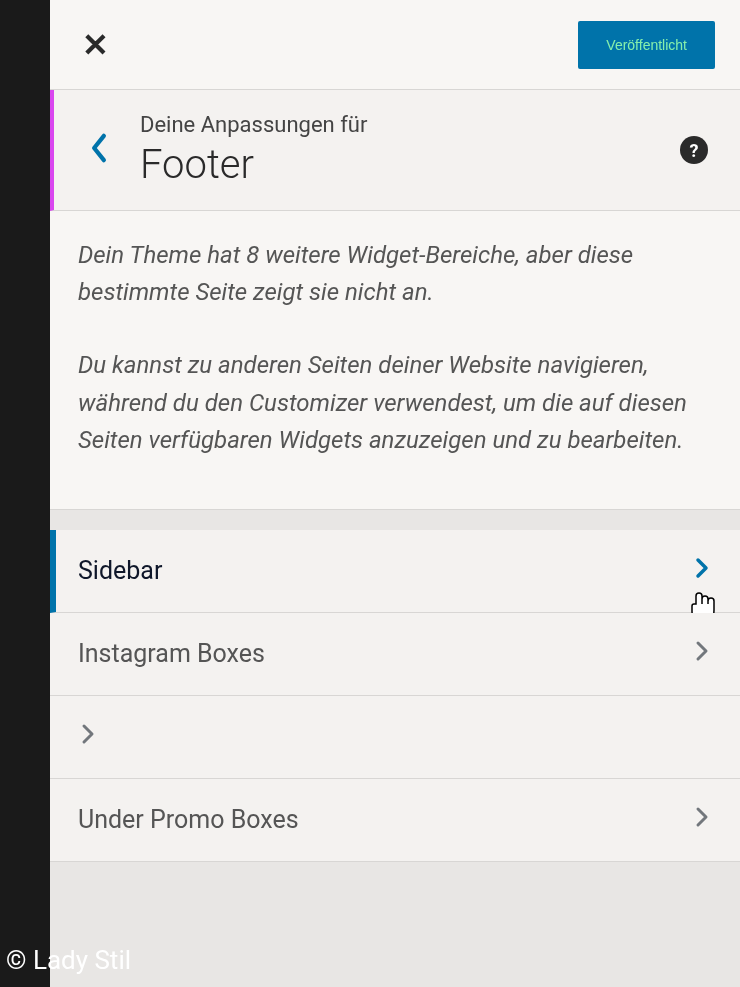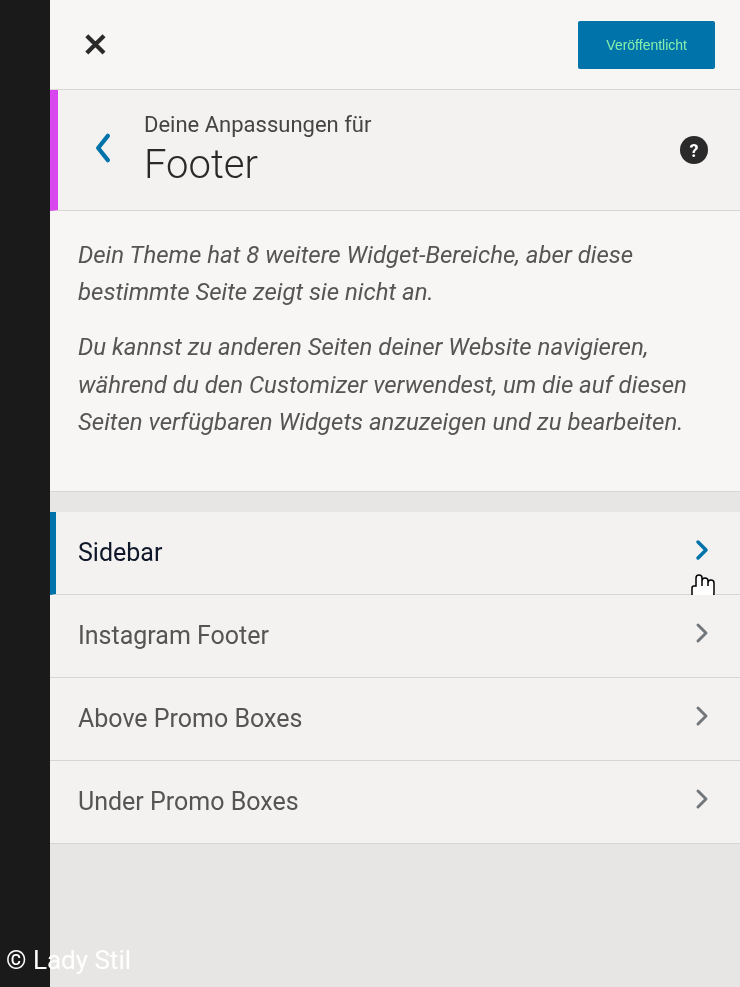--- a/index.html
+++ b/index.html
@@ -46,21 +46,21 @@
       padding: 16px 28px;
       font-size: 14px;
       cursor: pointer;
       border-radius: 2px;
     }
     .header-panel {
       display: flex;
       align-items: center;
       background: #f4f2f0;
       border-bottom: 1px solid #d8d6d4;
-      border-left: 8px solid #d946ef;
+      border-left: 4px solid #d946ef;
       padding: 22px 24px 22px 0;
     }
     .back-btn {
       padding: 0 30px 0 34px;
       cursor: pointer;
       color: #0073aa;
     }
     .header-text {
       flex: 1;
     }
@@ -91,21 +91,21 @@
     .description-panel {
       background: #f8f6f4;
       padding: 26px 28px 34px 28px;
       border-bottom: 1px solid #d8d6d4;
       font-style: italic;
       color: #555;
       font-size: 24px;
       line-height: 1.55;
     }
     .description-panel p {
-      margin-bottom: 18px;
+      margin-bottom: 36px;
     }
     .description-panel p:last-child {
       margin-bottom: 16px;
     }
     .spacer {
       height: 20px;
       background: #e8e6e4;
     }
     .widget-list {
       list-style: none;
@@ -198,29 +198,28 @@
           <polyline points="4,6 12,14 4,22"></polyline>
         </svg>
       </span>
       <span class="cursor-pointer">
         <svg width="40" height="48" viewBox="0 0 40 48" fill="white" stroke="black" stroke-width="1.5">
           <path d="M14 20 L14 12 Q14 9 17 9 Q20 9 20 12 L20 20 L20 15 Q20 12 23 12 Q26 12 26 15 L26 20 L26 17 Q26 14 29 14 Q32 14 32 17 L32 26 Q32 38 22 38 L18 38 Q10 38 10 28 L10 22 Q10 20 12 20 Q14 20 14 20 Z"></path>
         </svg>
       </span>
     </li>
     <li class="widget-item">
-      <span>Instagram Footer</span>
+      <span>Instagram Boxes</span>
       <span class="chevron">
         <svg class="chevron-svg" viewBox="0 0 16 28" fill="none" stroke="currentColor" stroke-width="3" stroke-linecap="round" stroke-linejoin="round">
           <polyline points="4,6 12,14 4,22"></polyline>
         </svg>
       </span>
     </li>
     <li class="widget-item">
-      <span>Above Promo Boxes</span>
       <span class="chevron">
         <svg class="chevron-svg" viewBox="0 0 16 28" fill="none" stroke="currentColor" stroke-width="3" stroke-linecap="round" stroke-linejoin="round">
           <polyline points="4,6 12,14 4,22"></polyline>
         </svg>
       </span>
     </li>
     <li class="widget-item">
       <span>Under Promo Boxes</span>
       <span class="chevron">
         <svg class="chevron-svg" viewBox="0 0 16 28" fill="none" stroke="currentColor" stroke-width="3" stroke-linecap="round" stroke-linejoin="round">

